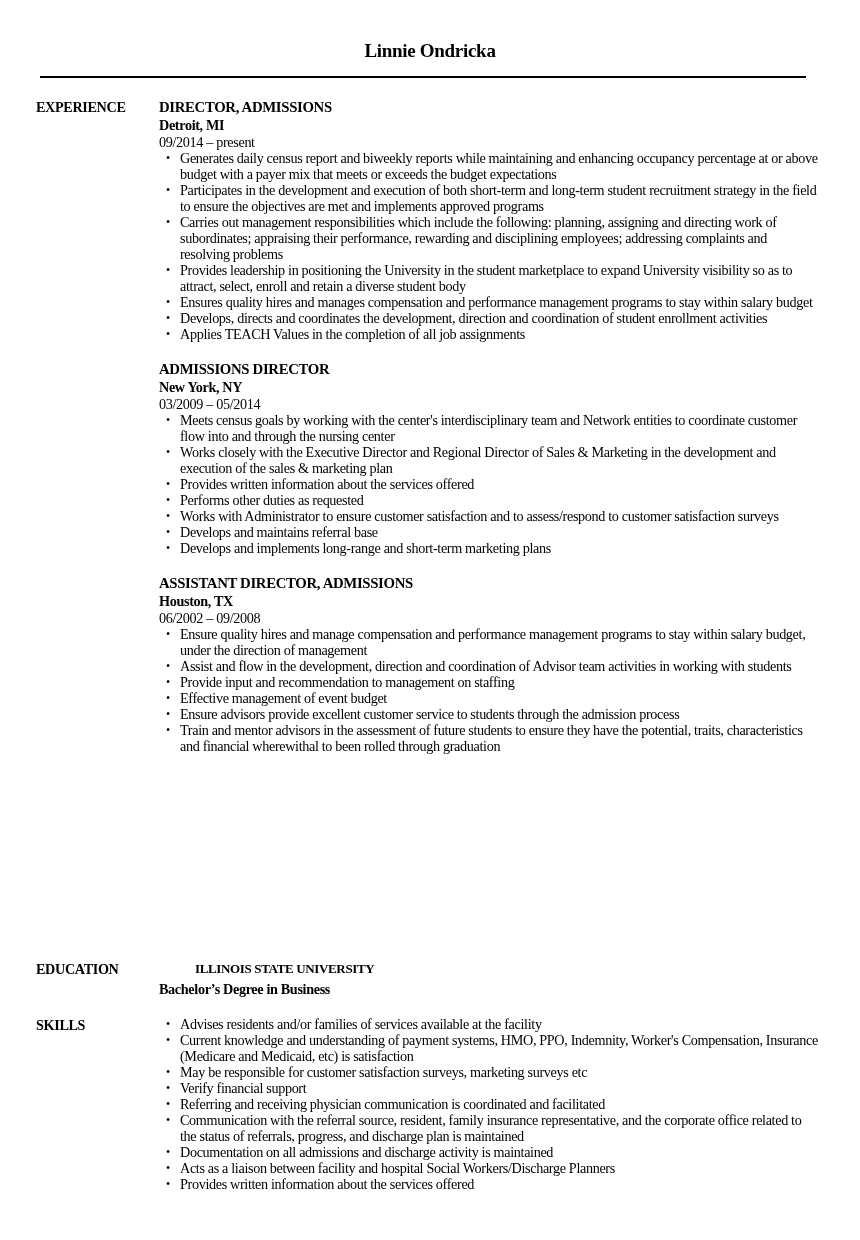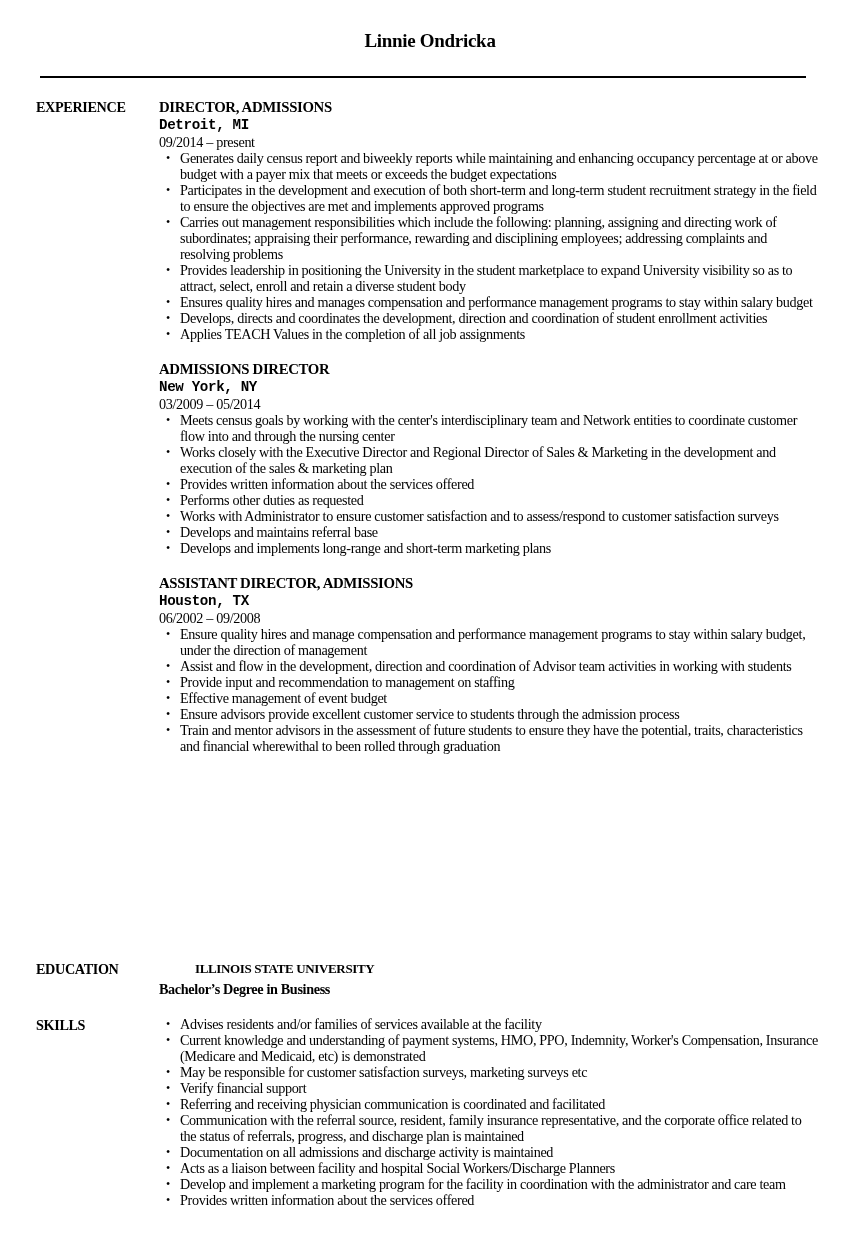--- a/index.html
+++ b/index.html
@@ -1,30 +1,30 @@
 <!DOCTYPE html>
 <html><head>
 <meta charset="utf-8">
 <style>
   html, body { margin: 0; padding: 0; background: #ffffff; }
   body {
     width: 860px; height: 1240px; overflow: hidden; position: relative;
     font-family: "Liberation Serif", "DejaVu Serif", serif;
     color: #000; font-size: 14.2px; letter-spacing: -0.35px;
   }
-  .header { text-align: center; padding-top: 29px; }
+  .header { text-align: center; padding-top: 39px; }
   .name { font-weight: bold; font-size: 19px; line-height: 24px; letter-spacing: -0.3px; }
   .contact { font-weight: bold; font-size: 14.4px; margin-top: 10px; line-height: 18px; }
   .rule { position: absolute; left: 40px; width: 766px; top: 76px; height: 2px; background: #000; }
   .section { position: absolute; left: 0; width: 860px; }
   .sec-label { position: absolute; left: 36px; top: 0; font-weight: bold; font-size: 14.2px; line-height: 18px; }
   .sec-body { position: absolute; left: 159px; top: 0; width: 660px; }
   .job { margin-bottom: 18px; }
   .job-title { font-weight: bold; font-size: 14.8px; line-height: 18px; }
-  .job-loc { font-weight: bold; line-height: 18px; font-family: Liberation Mono, monospace; }
+  .job-loc { font-weight: bold; line-height: 18px; }
   .job-date { line-height: 16px; }
   ul { margin: 0; padding: 0; list-style: none; }
   li { position: relative; padding-left: 21px; line-height: 16px; }
   li::before { content: "\2022"; position: absolute; left: 7px; top: 0; font-size: 12px; }
   .edu-title { font-weight: bold; font-size: 13px; line-height: 18px; margin-left: 36px; }
   .edu-degree { font-weight: bold; line-height: 22px; }
 </style>
 </head>
 <body>
 
@@ -90,24 +90,23 @@
     <div class="edu-title">ILLINOIS STATE UNIVERSITY</div>
     <div class="edu-degree">Bachelor’s Degree in Business</div>
   </div>
 </div>
 
 <div class="section" style="top:1016px;">
   <div class="sec-label">SKILLS</div>
   <div class="sec-body">
     <ul>
       <li>Advises residents and/or families of services available at the facility</li>
-      <li>Current knowledge and understanding of payment systems, HMO, PPO, Indemnity, Worker's Compensation, Insurance (Medicare and Medicaid, etc) is demonstrated</li>
+      <li>Current knowledge and understanding of payment systems, HMO, PPO, Indemnity, Worker's Compensation, Insurance (Medicare and Medicaid, etc) is satisfaction</li>
       <li>May be responsible for customer satisfaction surveys, marketing surveys etc</li>
       <li>Verify financial support</li>
       <li>Referring and receiving physician communication is coordinated and facilitated</li>
       <li>Communication with the referral source, resident, family insurance representative, and the corporate office related to the status of referrals, progress, and discharge plan is maintained</li>
       <li>Documentation on all admissions and discharge activity is maintained</li>
       <li>Acts as a liaison between facility and hospital Social Workers/Discharge Planners</li>
-      <li>Develop and implement a marketing program for the facility in coordination with the administrator and care team</li>
       <li>Provides written information about the services offered</li>
     </ul>
   </div>
 </div>
 
 </body></html>

